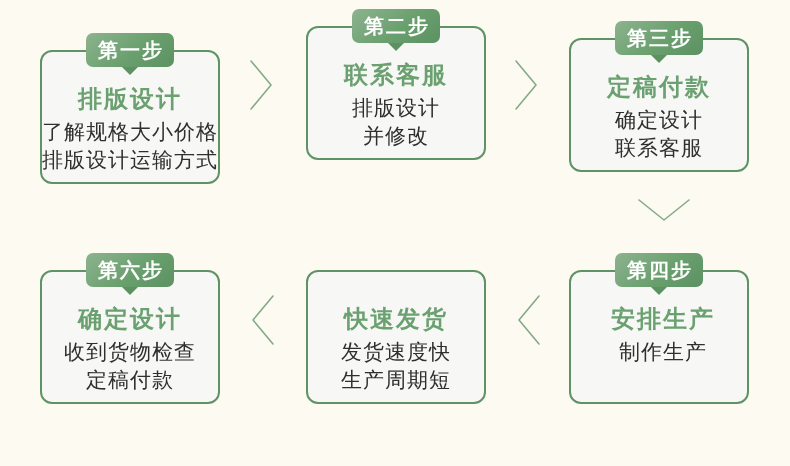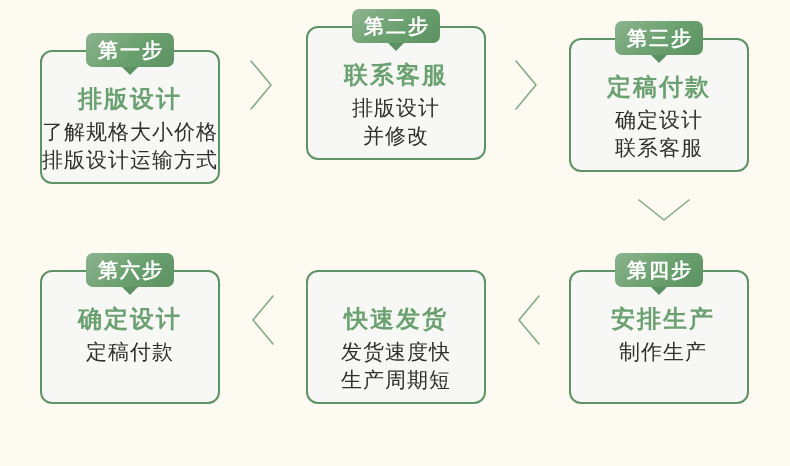--- a/index.html
+++ b/index.html
@@ -144,20 +144,21 @@
       <div>生产周期短</div>
     </div>
   </div>
 
   <div class="card pos-6">
     <div class="badge">
       <span>第六步</span>
     </div>
     <div class="card-title">确定设计</div>
     <div class="card-text">
+      <div>收到货物检查</div>
       <div>定稿付款</div>
     </div>
   </div>
 
   <svg class="arrow arrow-r1" width="22" height="50" viewBox="0 0 22 50">
     <polyline points="1,1 21,25 1,49"></polyline>
   </svg>
   <svg class="arrow arrow-r2" width="22" height="50" viewBox="0 0 22 50">
     <polyline points="1,1 21,25 1,49"></polyline>
   </svg>

